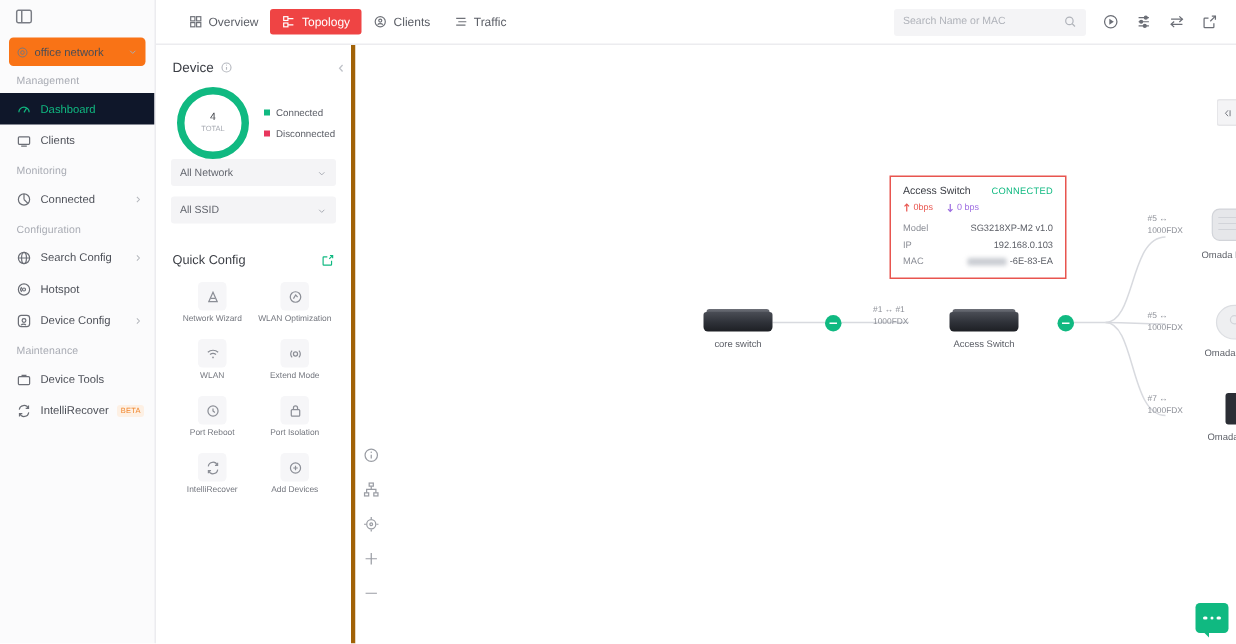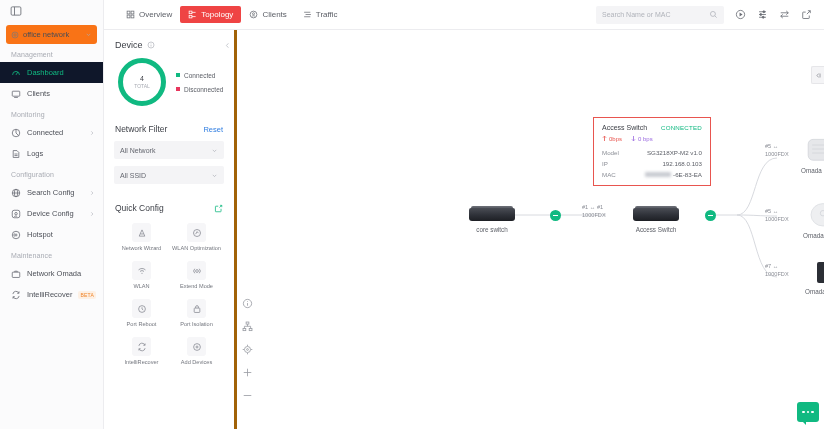--- a/index.html
+++ b/index.html
@@ -306,82 +306,72 @@
             <path d="M8 8l4.2 4.2"></path>
         </svg>
       </span>
       <span class="sb-label">Connected</span>
       <span class="chev">
         <svg viewBox="0 0 16 16" fill="none" stroke="currentColor" stroke-width="1.8">
             <polyline points="6,3.5 10.5,8 6,12.5"></polyline>
           </svg>
       </span>
     </div>
-    <div class="sb-item">
-      <span class="sb-ico">
-        <svg viewBox="0 0 16 16" fill="none" stroke="currentColor" stroke-width="1.3">
-          <path d="M3.5 2.5h6l3 3v8h-9z"></path>
-            <line x1="5.5" y1="8" x2="10.5" y2="8"></line>
-            <line x1="5.5" y1="10.5" x2="10.5" y2="10.5"></line>
-        </svg>
-      </span>
-      <span class="sb-label">Logs</span>
-    </div>
 
     <div class="sb-group">Configuration</div>
     <div class="sb-item">
       <span class="sb-ico">
         <svg viewBox="0 0 16 16" fill="none" stroke="currentColor" stroke-width="1.3">
           <circle cx="8" cy="8" r="6"></circle>
             <ellipse cx="8" cy="8" rx="2.6" ry="6"></ellipse>
             <line x1="2" y1="8" x2="14" y2="8"></line>
         </svg>
       </span>
       <span class="sb-label">Search Config</span>
       <span class="chev">
         <svg viewBox="0 0 16 16" fill="none" stroke="currentColor" stroke-width="1.8">
             <polyline points="6,3.5 10.5,8 6,12.5"></polyline>
           </svg>
       </span>
     </div>
     <div class="sb-item">
       <span class="sb-ico">
         <svg viewBox="0 0 16 16" fill="none" stroke="currentColor" stroke-width="1.3">
+          <circle cx="8" cy="8" r="6"></circle>
+            <circle cx="8" cy="8" r="1.6"></circle>
+            <path d="M5.6 10.4a3.4 3.4 0 0 1 0-4.8"></path>
+        </svg>
+      </span>
+      <span class="sb-label">Hotspot</span>
+    </div>
+    <div class="sb-item">
+      <span class="sb-ico">
+        <svg viewBox="0 0 16 16" fill="none" stroke="currentColor" stroke-width="1.3">
           <rect x="2" y="2" width="12" height="12" rx="3"></rect>
             <circle cx="8" cy="7.5" r="2"></circle>
             <path d="M5 12.5c.8-1.6 4.2-1.6 5 0"></path>
         </svg>
       </span>
       <span class="sb-label">Device Config</span>
       <span class="chev">
         <svg viewBox="0 0 16 16" fill="none" stroke="currentColor" stroke-width="1.8">
             <polyline points="6,3.5 10.5,8 6,12.5"></polyline>
           </svg>
       </span>
     </div>
-    <div class="sb-item">
-      <span class="sb-ico">
-        <svg viewBox="0 0 16 16" fill="none" stroke="currentColor" stroke-width="1.3">
-          <circle cx="8" cy="8" r="6"></circle>
-            <circle cx="8" cy="8" r="1.6"></circle>
-            <path d="M5.6 10.4a3.4 3.4 0 0 1 0-4.8"></path>
-        </svg>
-      </span>
-      <span class="sb-label">Hotspot</span>
-    </div>
 
     <div class="sb-group">Maintenance</div>
     <div class="sb-item">
       <span class="sb-ico">
         <svg viewBox="0 0 16 16" fill="none" stroke="currentColor" stroke-width="1.3">
           <rect x="2" y="5" width="12" height="8.5" rx="1.2"></rect>
             <path d="M6 5V3.5h4V5"></path>
         </svg>
       </span>
-      <span class="sb-label">Network Omada</span>
+      <span class="sb-label">Device Tools</span>
     </div>
     <div class="sb-item">
       <span class="sb-ico">
         <svg viewBox="0 0 16 16" fill="none" stroke="currentColor" stroke-width="1.3">
           <path d="M3 6.5A5 5 0 0 1 12.5 5"></path>
             <polyline points="12.8,2.2 12.8,5.2 9.8,5.2"></polyline>
           <path d="M13 9.5A5 5 0 0 1 3.5 11"></path>
             <polyline points="3.2,13.8 3.2,10.8 6.2,10.8"></polyline>
         </svg>
       </span>
@@ -521,24 +511,20 @@
 
             </div>
             <div class="lg-row">
               <span class="lg-dot" style="background:#e8365d"></span>
               <span class="lg-name">Disconnected</span>
 
             </div>
           </div>
         </div>
 
-        <div class="nf-head">
-          <span class="nf-title">Network Filter</span>
-          <span class="nf-reset">Reset</span>
-        </div>
 
         <div class="select">
           <span class="sv">All Network</span>
           <span class="chev">
             <svg viewBox="0 0 16 16" fill="none" stroke="currentColor" stroke-width="1.5">
                 <polyline points="4,6.5 8,10.5 12,6.5"></polyline>
               </svg>
           </span>
         </div>
         <div class="select">

